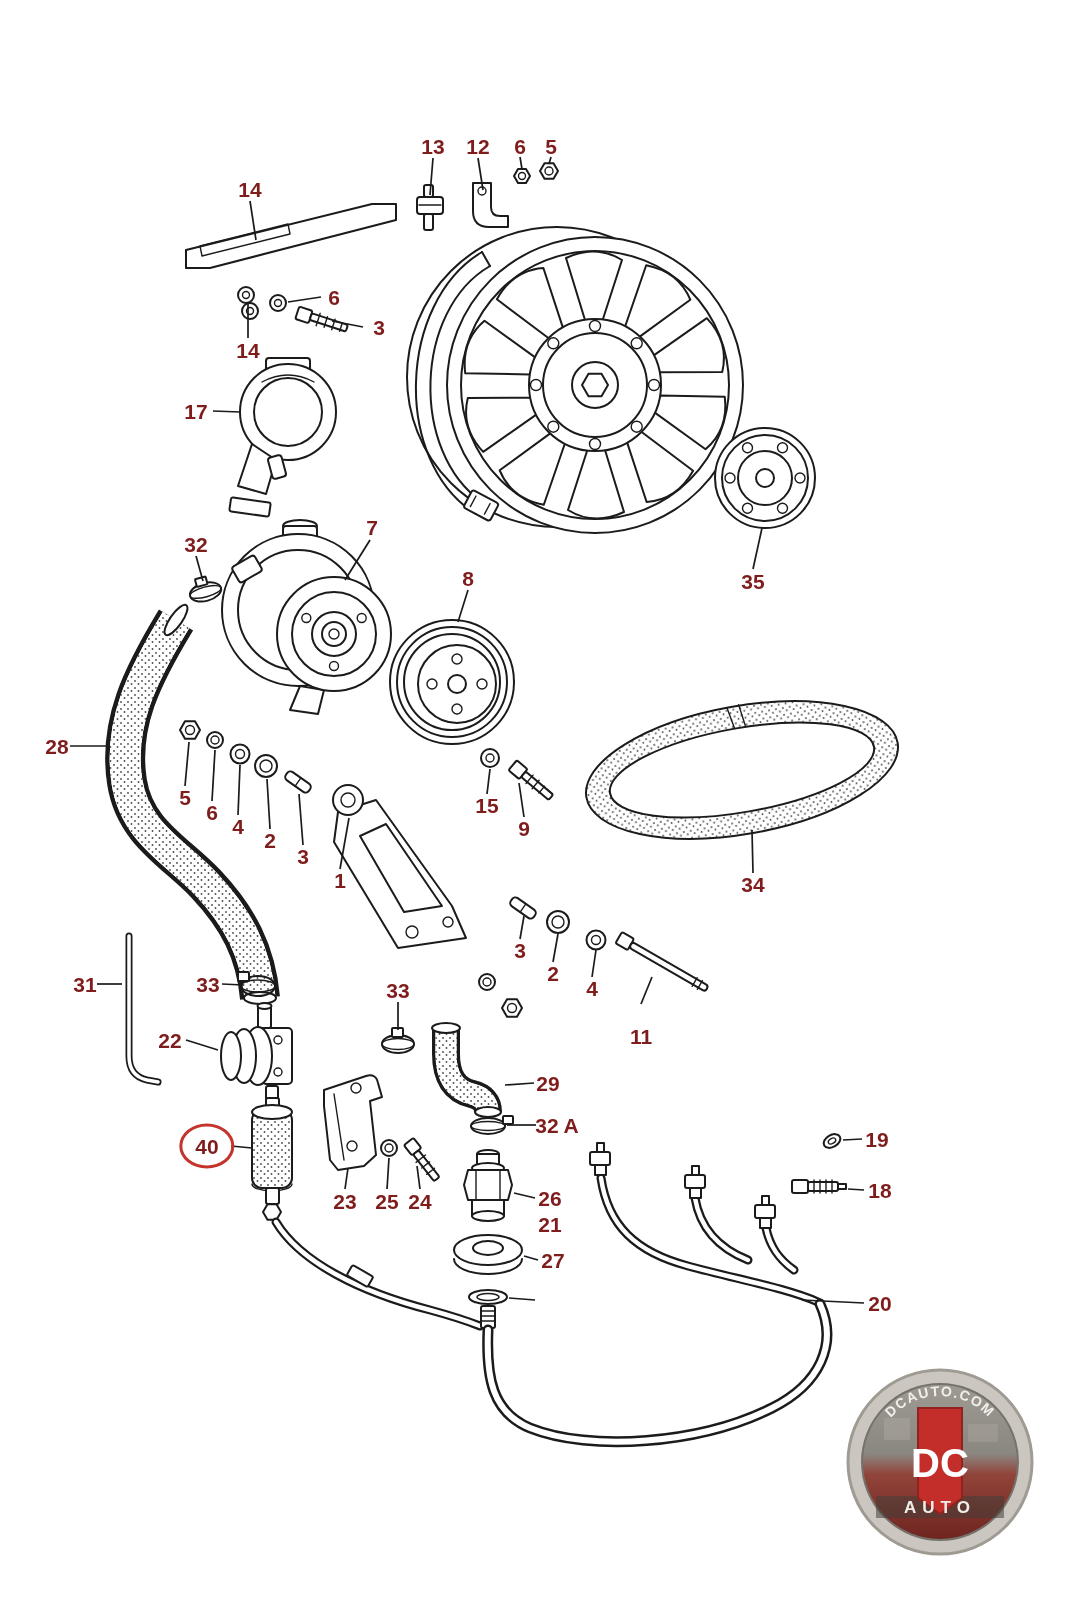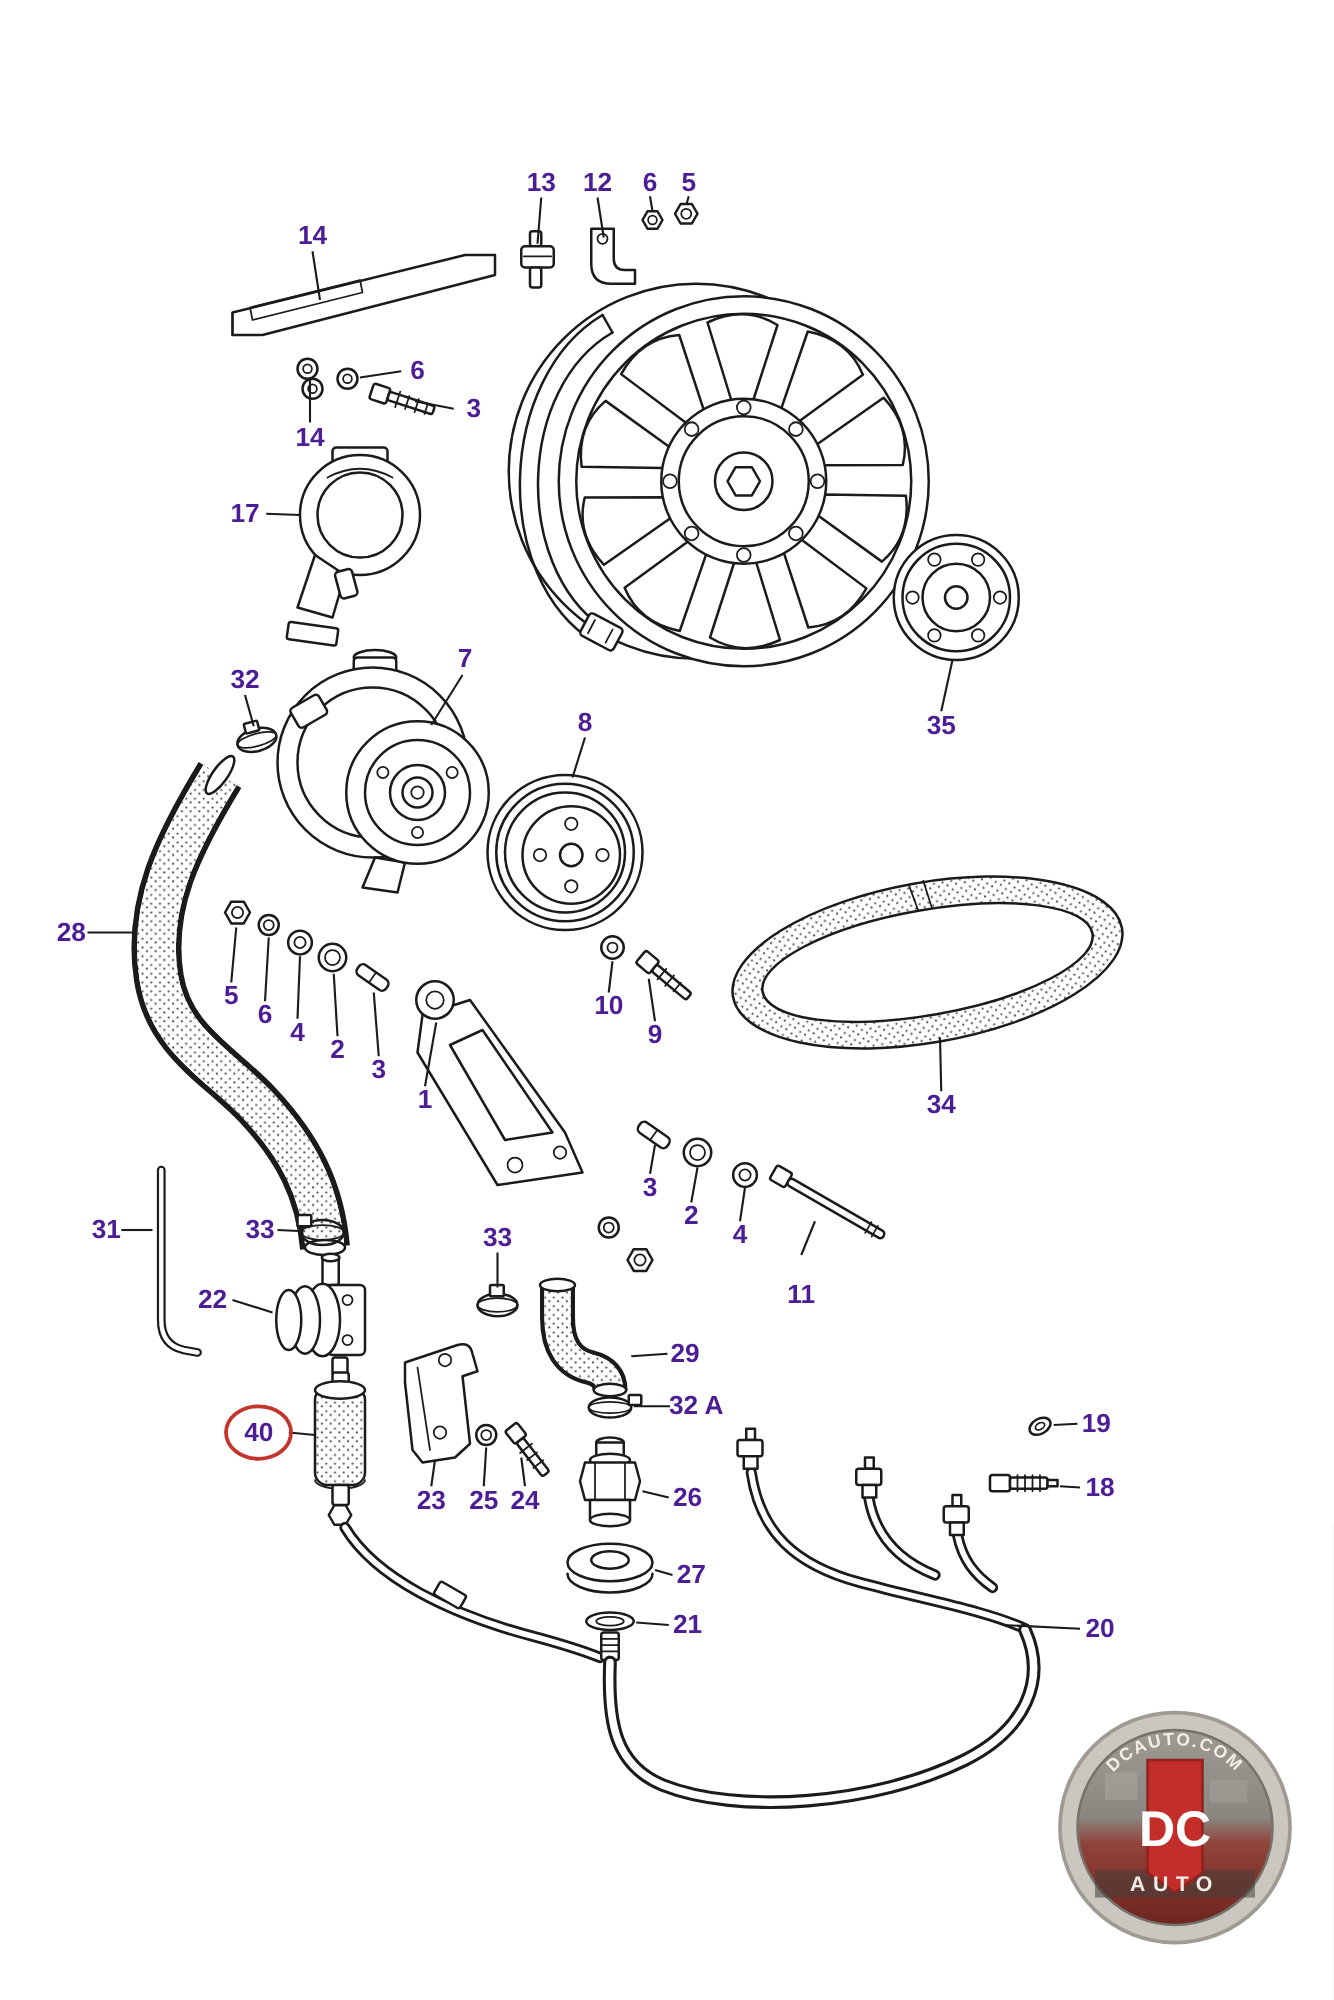--- a/index.html
+++ b/index.html
@@ -5,21 +5,21 @@
   html,body { margin:0; padding:0; background:#e8e8e8; }
   .stage {
     position:relative; width:1067px; height:1600px; margin:0 auto;
     background:#ffffff; overflow:hidden;
     font-family:"Liberation Sans", sans-serif;
   }
   .stage svg.art { position:absolute; left:0; top:0; }
   #label-layer { position:absolute; left:0; top:0; width:100%; height:100%; z-index:2; pointer-events:none; }
   .part-label {
     position:absolute; transform:translate(-50%,-50%);
-    font-weight:bold; font-size:21px; color:#4c1d95; white-space:nowrap;
+    font-weight:bold; font-size:21px; color:#7f1d1d; white-space:nowrap;
     line-height:1;
   }
   .part-label.highlight {
     border:3px solid var(--hl,#c5342c);
     border-radius:50%;
     padding:9px 13px;
   }
   
   .ln { fill:none; stroke:#1b1b1b; stroke-width:2; stroke-linecap:round; stroke-linejoin:round; }
   .fw { fill:#ffffff; stroke:#1b1b1b; stroke-width:2; stroke-linejoin:round; }
@@ -510,38 +510,38 @@
       <div class="part-label" style="left: 372px; top: 527px;">7</div>
       <div class="part-label" style="left: 468px; top: 578px;">8</div>
       <div class="part-label" style="left: 753px; top: 581px;">35</div>
       <div class="part-label" style="left: 57px; top: 746px;">28</div>
       <div class="part-label" style="left: 185px; top: 797px;">5</div>
       <div class="part-label" style="left: 212px; top: 812px;">6</div>
       <div class="part-label" style="left: 238px; top: 826px;">4</div>
       <div class="part-label" style="left: 270px; top: 840px;">2</div>
       <div class="part-label" style="left: 303px; top: 856px;">3</div>
       <div class="part-label" style="left: 340px; top: 880px;">1</div>
-      <div class="part-label" style="left: 487px; top: 805px;">10</div>
+      <div class="part-label" style="left: 487px; top: 805px;">15</div>
       <div class="part-label" style="left: 524px; top: 828px;">9</div>
       <div class="part-label" style="left: 753px; top: 884px;">34</div>
       <div class="part-label" style="left: 520px; top: 950px;">3</div>
       <div class="part-label" style="left: 553px; top: 973px;">2</div>
       <div class="part-label" style="left: 592px; top: 988px;">4</div>
       <div class="part-label" style="left: 641px; top: 1015px; margin-top: 21px;">11</div>
       <div class="part-label" style="left: 85px; top: 984px;">31</div>
       <div class="part-label" style="left: 208px; top: 984px;">33</div>
       <div class="part-label" style="left: 170px; top: 1040px;">22</div>
       <div class="part-label" style="left: 398px; top: 990px;">33</div>
       <div class="part-label" style="left: 548px; top: 1083px;">29</div>
       <div class="part-label" style="left: 557px; top: 1125px;">32 A</div>
       <div class="part-label highlight" style="left: 207px; top: 1146px;">40</div>
       <div class="part-label" style="left: 877px; top: 1139px;">19</div>
       <div class="part-label" style="left: 880px; top: 1190px;">18</div>
       <div class="part-label" style="left: 345px; top: 1201px;">23</div>
       <div class="part-label" style="left: 387px; top: 1201px;">25</div>
       <div class="part-label" style="left: 420px; top: 1201px;">24</div>
       <div class="part-label" style="left: 550px; top: 1198px;">26</div>
       <div class="part-label" style="left: 553px; top: 1260px;">27</div>
-      <div class="part-label" style="left: 550px; top: 1300px;">21</div>
+      <div class="part-label" style="left: 550px; top: 1224px;">21</div>
       <div class="part-label" style="left: 880px; top: 1303px;">20</div>
     </div>
 
 </div>
 
 </body></html>

